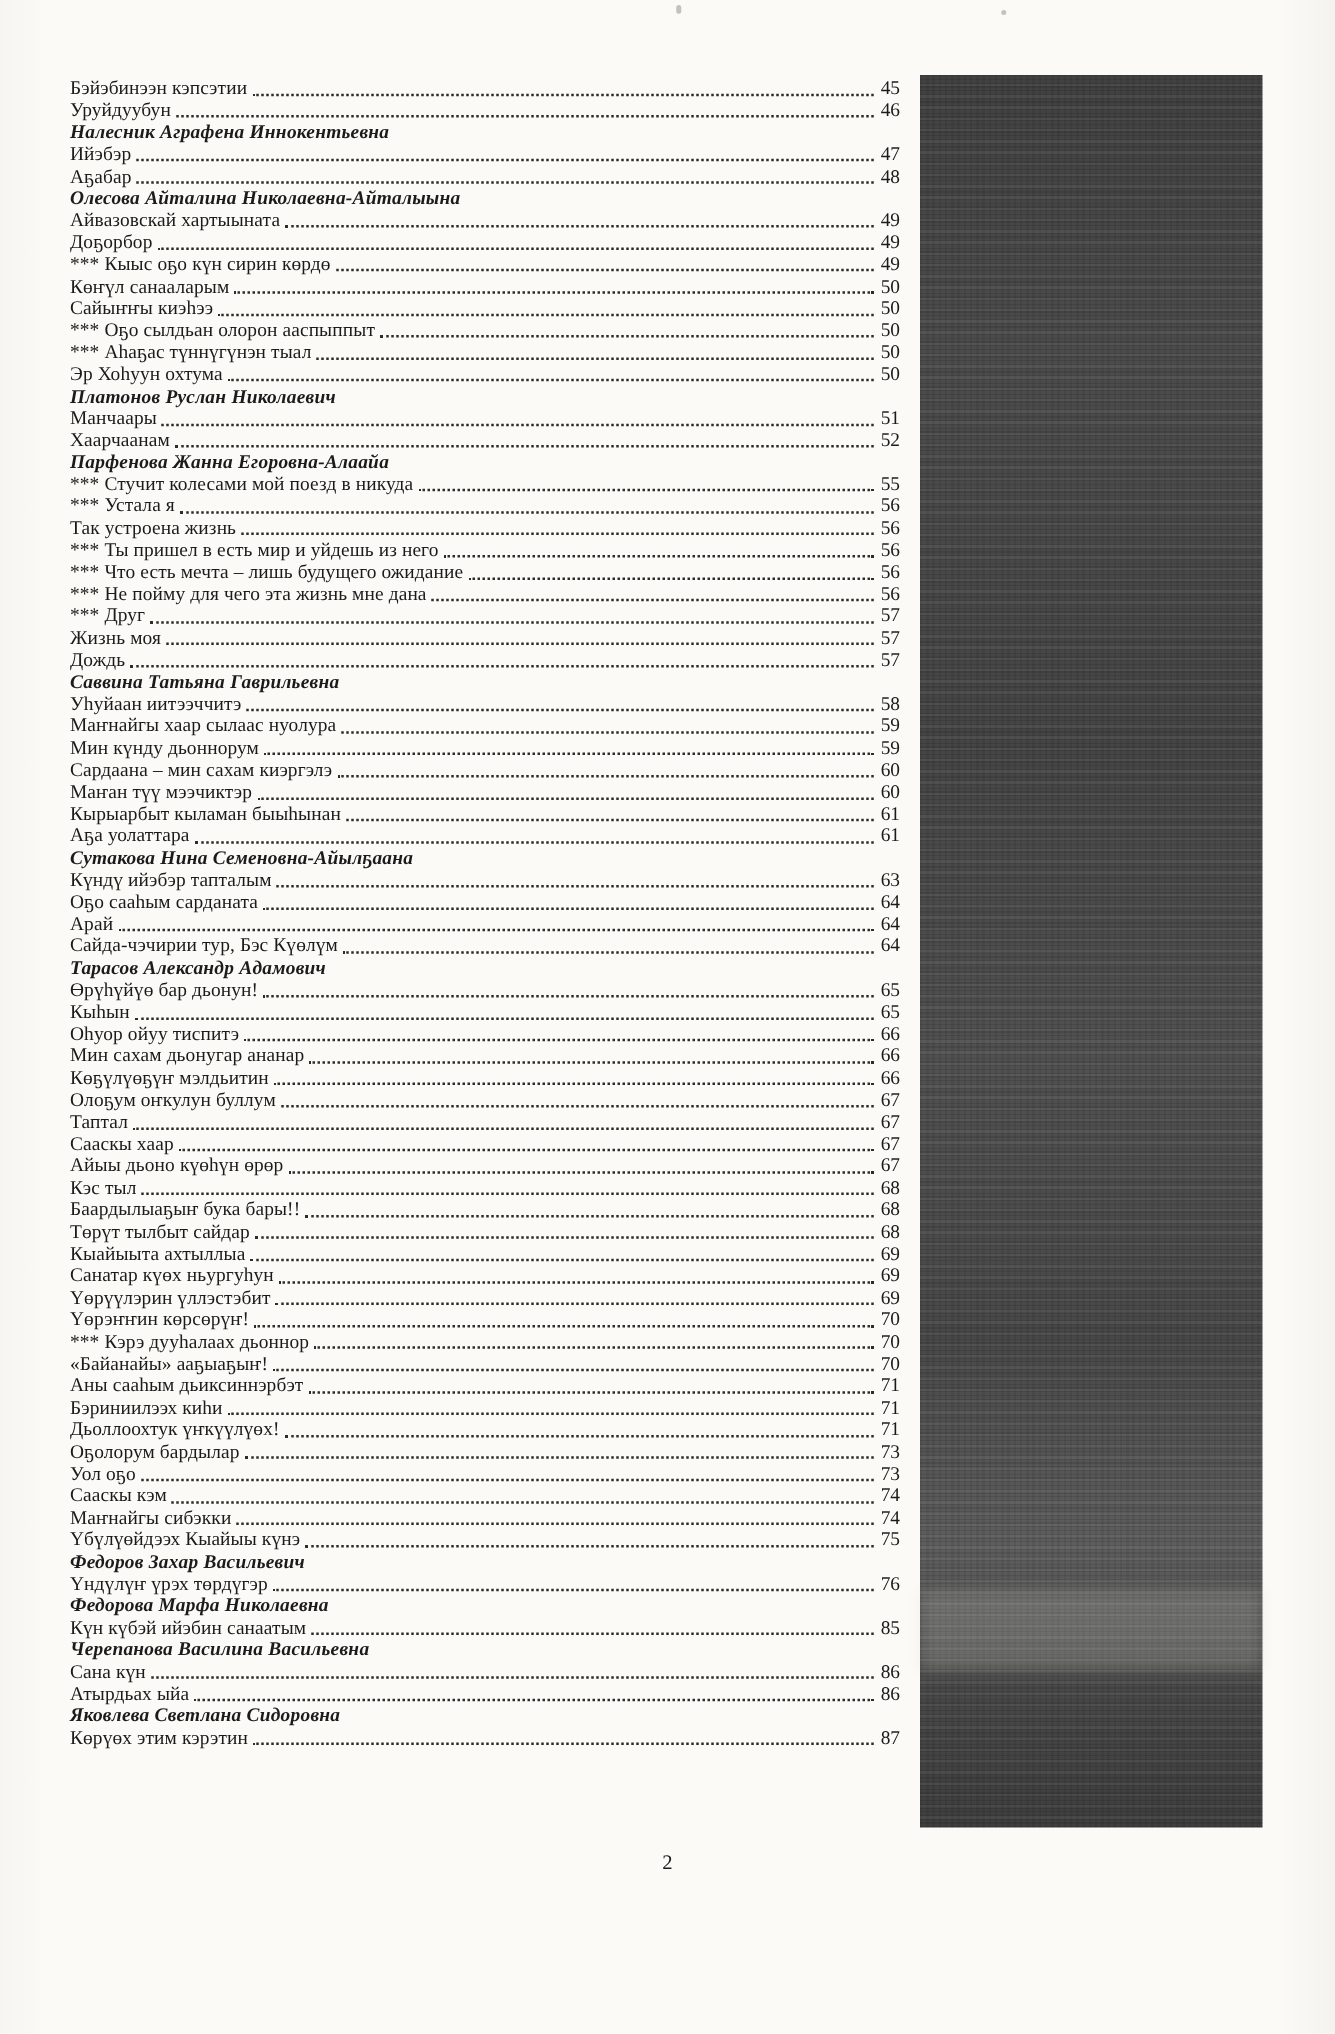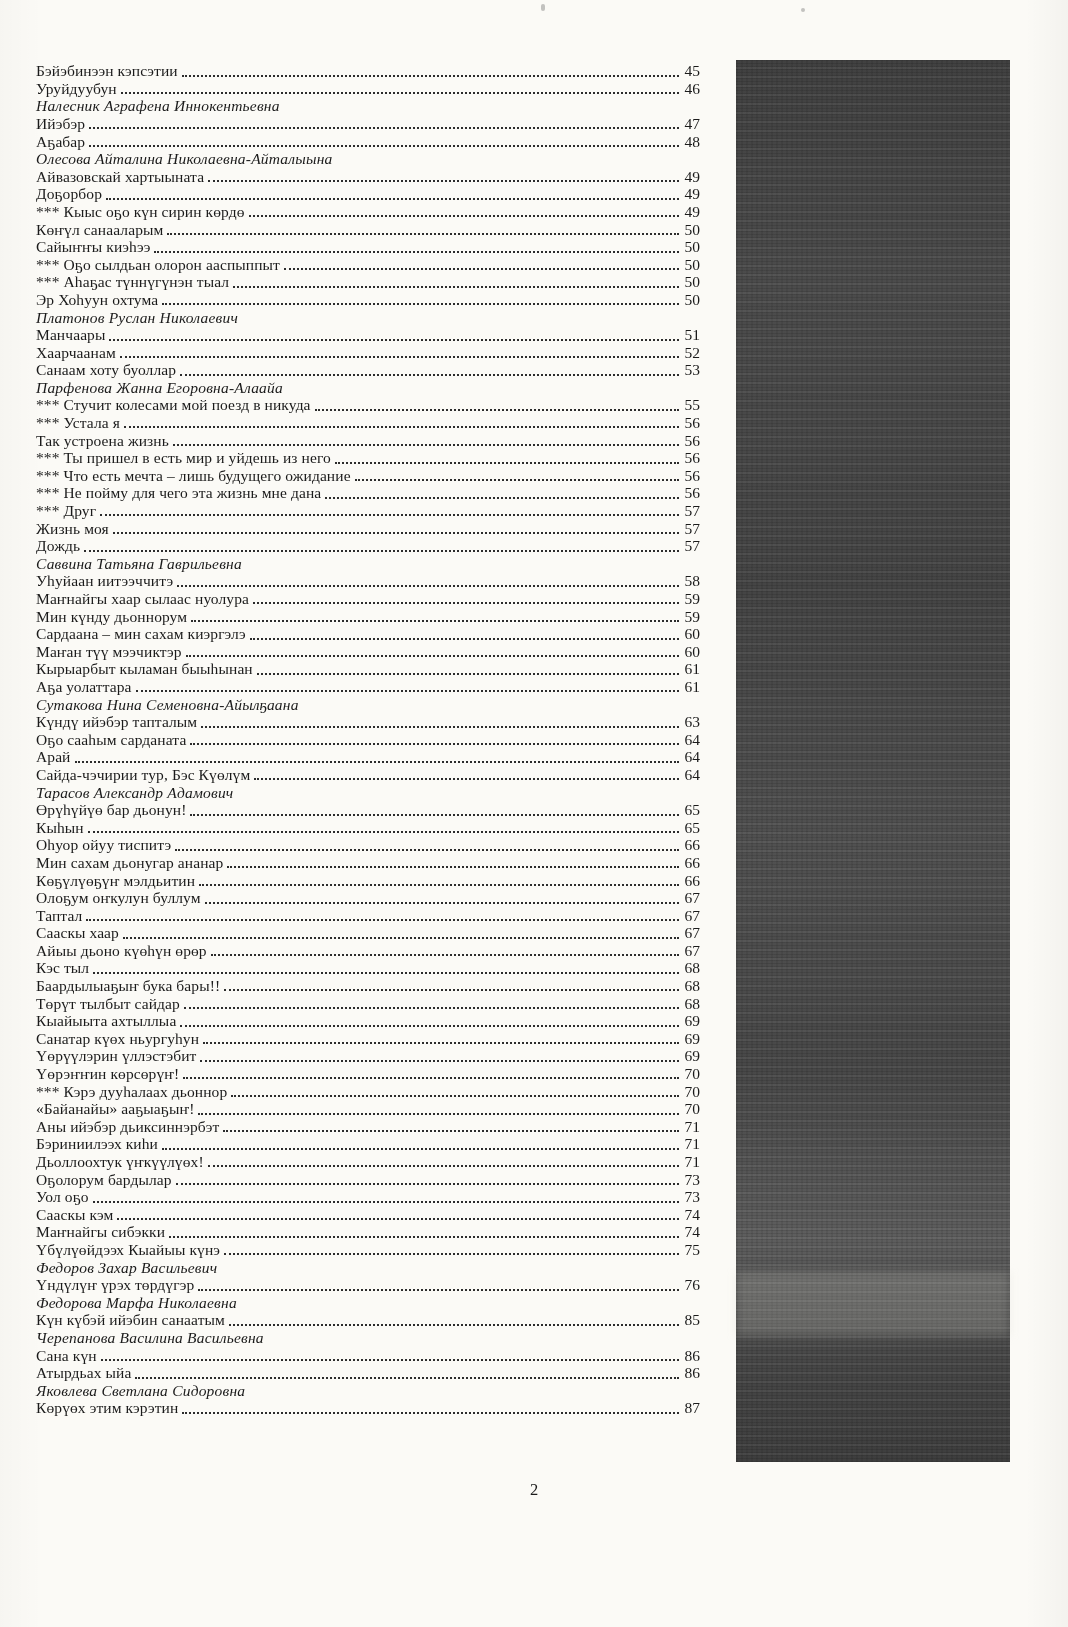--- a/index.html
+++ b/index.html
@@ -18,21 +18,21 @@
     overflow:hidden;
   }
   .page{
     position:absolute;inset:0;
     background:
       linear-gradient(90deg, rgba(0,0,0,0.02) 0%, rgba(0,0,0,0) 4%, rgba(0,0,0,0) 96%, rgba(0,0,0,0.03) 100%),
       var(--paper);
   }
   .toc{
     position:absolute;
-    left:36px;top:62px;
+    left:56px;top:62px;
     width:664px;
   }
   .row{
     display:flex;
     align-items:flex-end;
     height:17.6px;
     font-size:15.5px;
     line-height:17.4px;
     white-space:nowrap;
   }
@@ -45,21 +45,21 @@
     border-bottom:2px dotted #2c2c2c;
     margin:0 3px 3px 4px;
     min-width:10px;
   }
   .row .pagenum{
     flex:0 0 auto;
     text-align:right;
     min-width:18px;
   }
   .row.author .author-name{
-    font-weight:400;
+    font-weight:700;
     font-style:italic;
     letter-spacing:0.2px;
   }
   .scan-strip{
     position:absolute;
     left:736px;top:60px;
     width:274px;height:1402px;
     background:
       repeating-linear-gradient(0deg, rgba(0,0,0,0.10) 0 1px, rgba(0,0,0,0) 1px 3px),
       repeating-linear-gradient(0deg, rgba(0,0,0,0) 0 7px, rgba(255,255,255,0.05) 7px 9px),
@@ -169,25 +169,20 @@
       <div class="row item">
         <span class="title">Манчаары</span>
         <span class="leader"></span>
         <span class="pagenum">51</span>
       </div>
       <div class="row item">
         <span class="title">Хаарчаанам</span>
         <span class="leader"></span>
         <span class="pagenum">52</span>
       </div>
-      <div class="row item">
-        <span class="title">Санаам хоту буоллар</span>
-        <span class="leader"></span>
-        <span class="pagenum">53</span>
-      </div>
       <div class="row author">
         <span class="author-name">Парфенова Жанна Егоровна-Алаайа</span>
       </div>
       <div class="row item">
         <span class="title">*** Стучит колесами мой поезд в никуда</span>
         <span class="leader"></span>
         <span class="pagenum">55</span>
       </div>
       <div class="row item">
         <span class="title">*** Устала я</span>
@@ -377,21 +372,21 @@
         <span class="title">*** Кэрэ дууһалаах дьоннор</span>
         <span class="leader"></span>
         <span class="pagenum">70</span>
       </div>
       <div class="row item">
         <span class="title">«Байанайы» ааҕыаҕыҥ!</span>
         <span class="leader"></span>
         <span class="pagenum">70</span>
       </div>
       <div class="row item">
-        <span class="title">Аны ийэбэр дьиксиннэрбэт</span>
+        <span class="title">Аны сааһым дьиксиннэрбэт</span>
         <span class="leader"></span>
         <span class="pagenum">71</span>
       </div>
       <div class="row item">
         <span class="title">Бэриниилээх киһи</span>
         <span class="leader"></span>
         <span class="pagenum">71</span>
       </div>
       <div class="row item">
         <span class="title">Дьоллоохтук үҥкүүлүөх!</span>

